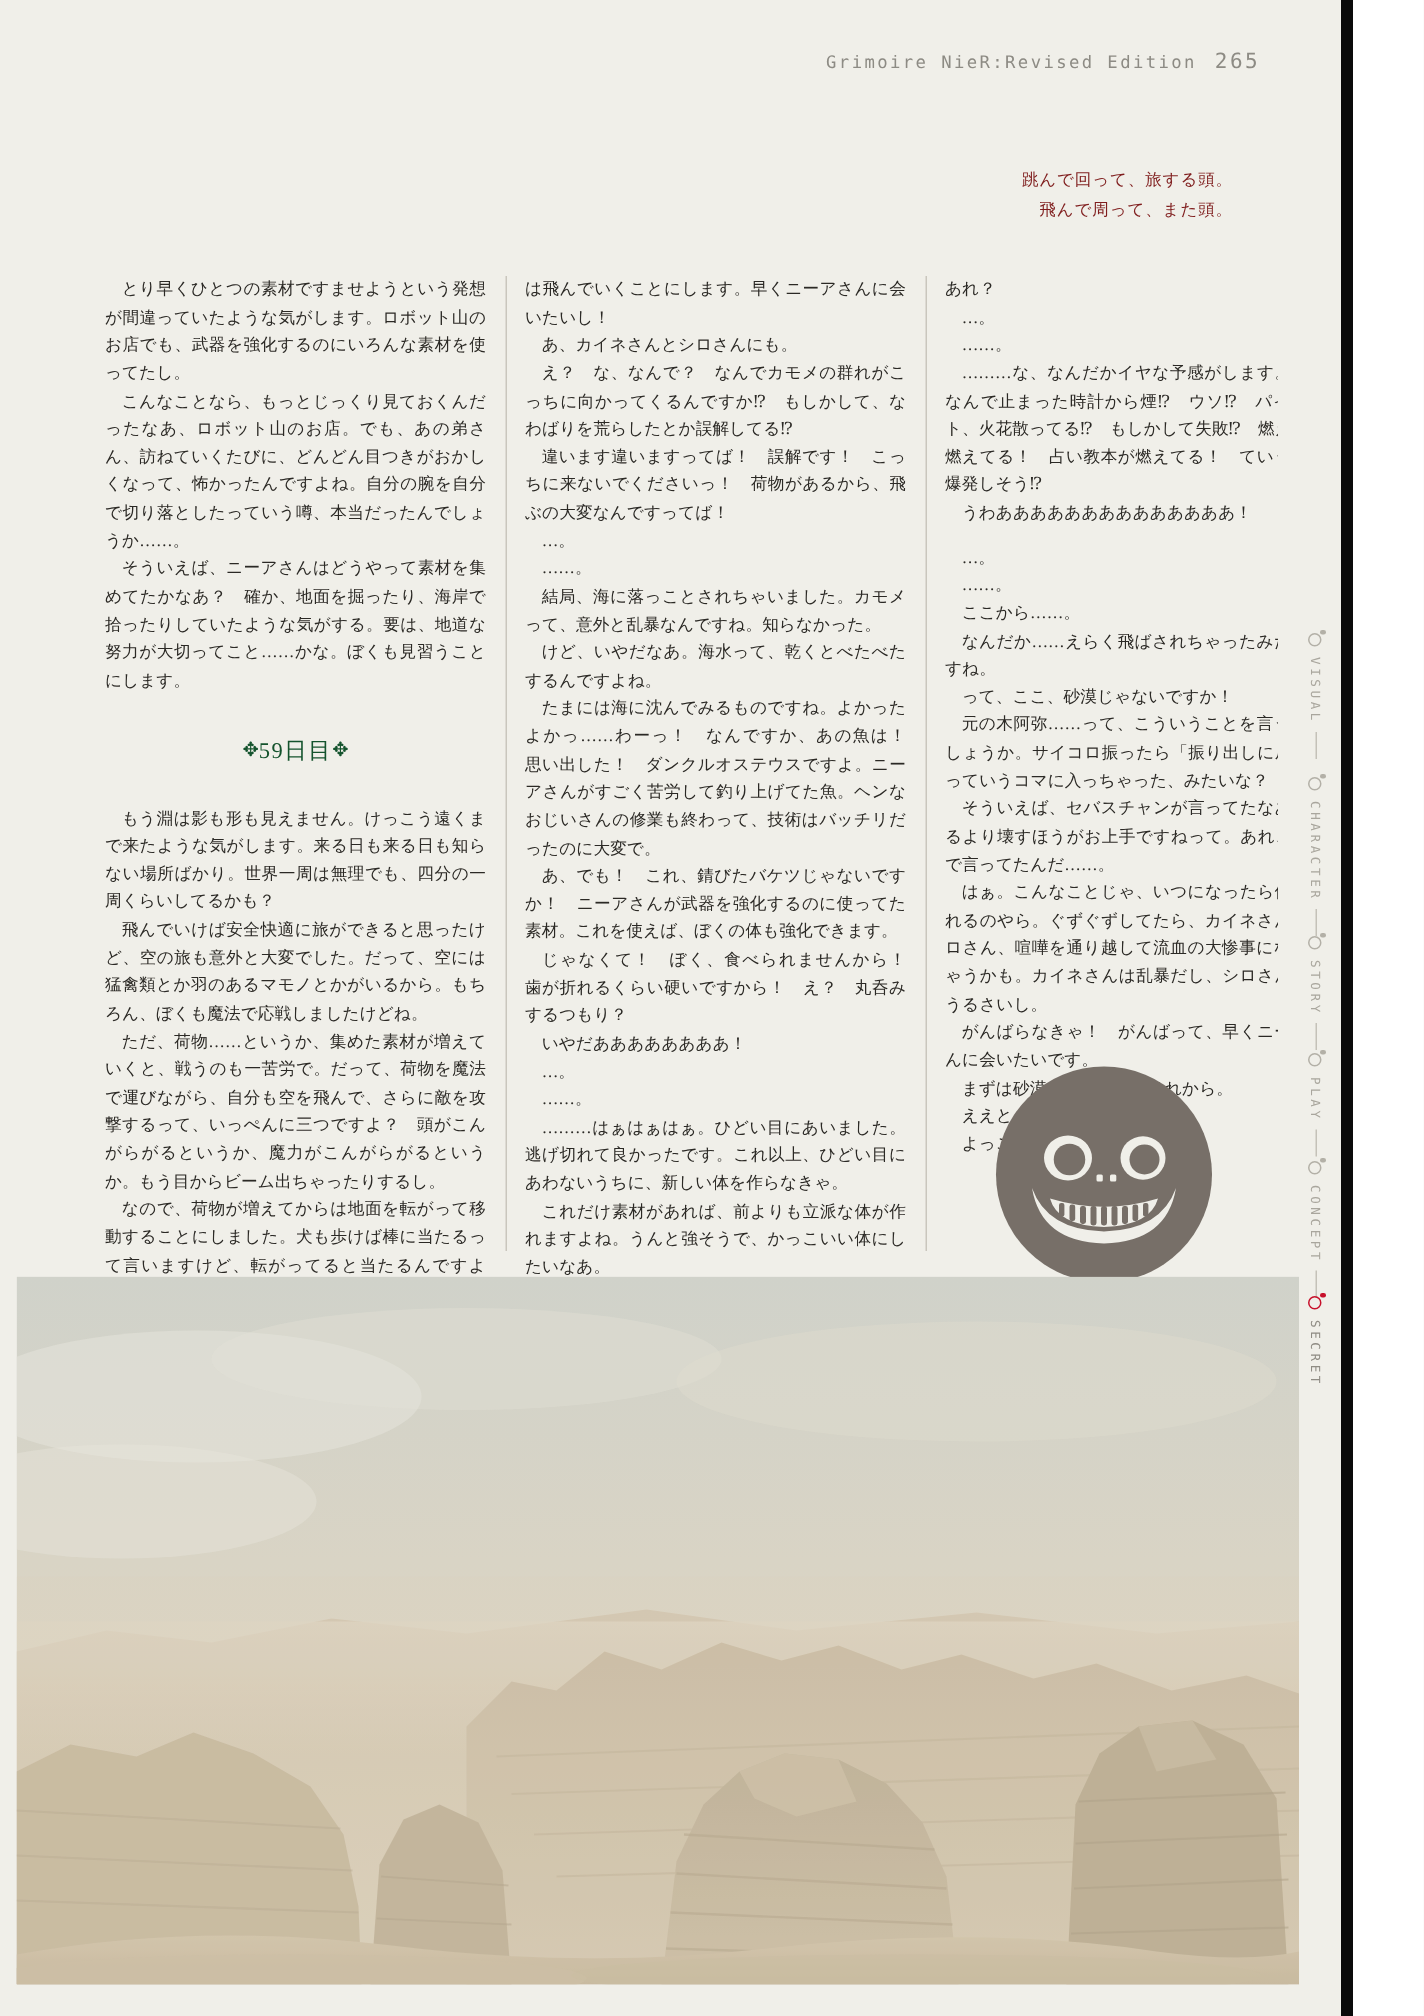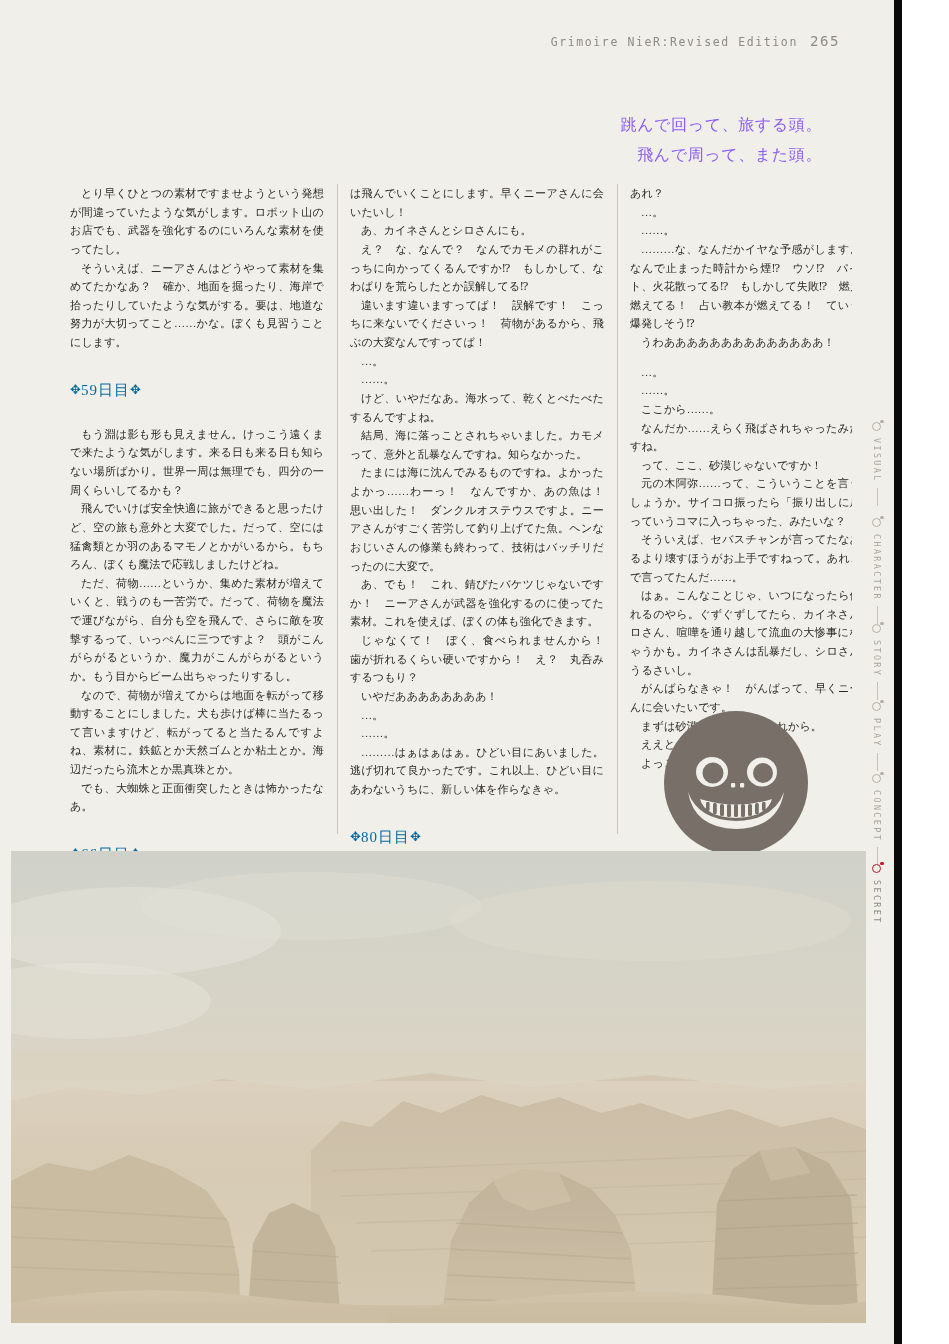--- a/index.html
+++ b/index.html
@@ -33,23 +33,23 @@
     margin-left: 12px;
     font-size: 14px;
   }
 
   
   .epigraph {
     position: absolute;
     top: 110px;
     right: 80px;
     text-align: right;
-    font-size: 16px;
+    font-size: 11px;
     line-height: 1.85;
-    color: #8b5cf6;
+    color: #7f1d1d;
     letter-spacing: 0.6px;
   }
 
   
   .vrule {
     position: absolute;
     left: 884px;
     top: 80px;
     width: 1px;
     height: 760px;
@@ -85,22 +85,22 @@
     top: 0;
     width: 1px;
     height: 100%;
     background: #c9c6bd;
   }
   .col-sep.s1 { left: 267px; }
   .col-sep.s2 { left: 547px; }
 
   
   .day-heading {
-    text-align: left;
-    color: #0369a1;
+    text-align: center;
+    color: #14532d;
     font-size: 15px;
     font-weight: normal;
     letter-spacing: 1px;
     margin: 26px 0 22px 0;
     text-indent: 0;
   }
   .day-heading .orn {
     font-size: 13px;
     vertical-align: 1px;
     letter-spacing: 0;
@@ -204,20 +204,21 @@
 
   <div class="vrule"></div>
 
   <div class="columns">
 
     <div class="col-sep s1"></div>
     <div class="col-sep s2"></div>
 
     <div class="col">
       <p>とり早くひとつの素材ですませようという発想が間違っていたような気がします。ロボット山のお店でも、武器を強化するのにいろんな素材を使ってたし。</p>
+      <p>こんなことなら、もっとじっくり見ておくんだったなあ、ロボット山のお店。でも、あの弟さん、訪ねていくたびに、どんどん目つきがおかしくなって、怖かったんですよね。自分の腕を自分で切り落としたっていう噂、本当だったんでしょうか……。</p>
       <p>そういえば、ニーアさんはどうやって素材を集めてたかなあ？　確か、地面を掘ったり、海岸で拾ったりしていたような気がする。要は、地道な努力が大切ってこと……かな。ぼくも見習うことにします。</p>
 
       <div class="day-heading">
         <span class="orn">✥</span><span>59日目</span><span class="orn">✥</span>
       </div>
 
       <p>もう淵は影も形も見えません。けっこう遠くまで来たような気がします。来る日も来る日も知らない場所ばかり。世界一周は無理でも、四分の一周くらいしてるかも？</p>
       <p>飛んでいけば安全快適に旅ができると思ったけど、空の旅も意外と大変でした。だって、空には猛禽類とか羽のあるマモノとかがいるから。もちろん、ぼくも魔法で応戦しましたけどね。</p>
       <p>ただ、荷物……というか、集めた素材が増えていくと、戦うのも一苦労で。だって、荷物を魔法で運びながら、自分も空を飛んで、さらに敵を攻撃するって、いっぺんに三つですよ？　頭がこんがらがるというか、魔力がこんがらがるというか。もう目からビーム出ちゃったりするし。</p>
       <p>なので、荷物が増えてからは地面を転がって移動することにしました。犬も歩けば棒に当たるって言いますけど、転がってると当たるんですよね、素材に。鉄鉱とか天然ゴムとか粘土とか。海辺だったら流木とか黒真珠とか。</p>
@@ -230,33 +231,30 @@
       <p>海岸の街です！　やっとここまで戻ってきました。ニーアさんの村まであと少しです。材料も集まったし、ここから</p>
     </div>
 
     <div class="col">
       <p class="noindent">は飛んでいくことにします。早くニーアさんに会いたいし！</p>
       <p>あ、カイネさんとシロさんにも。</p>
       <p>え？　な、なんで？　なんでカモメの群れがこっちに向かってくるんですか⁉　もしかして、なわばりを荒らしたとか誤解してる⁉</p>
       <p>違います違いますってば！　誤解です！　こっちに来ないでくださいっ！　荷物があるから、飛ぶの大変なんですってば！</p>
       <p>…。</p>
       <p>……。</p>
+      <p>結局、海に落っことされちゃいました。カモメって、意外と乱暴なんですね。知らなかった。</p>
       <p>けど、いやだなあ。海水って、乾くとべたべたするんですよね。</p>
-      <p>結局、海に落っことされちゃいました。カモメって、意外と乱暴なんですね。知らなかった。</p>
       <p>たまには海に沈んでみるものですね。よかったよかっ……わーっ！　なんですか、あの魚は！　思い出した！　ダンクルオステウスですよ。ニーアさんがすごく苦労して釣り上げてた魚。ヘンなおじいさんの修業も終わって、技術はバッチリだったのに大変で。</p>
       <p>あ、でも！　これ、錆びたバケツじゃないですか！　ニーアさんが武器を強化するのに使ってた素材。これを使えば、ぼくの体も強化できます。</p>
       <p>じゃなくて！　ぼく、食べられませんから！　歯が折れるくらい硬いですから！　え？　丸呑みするつもり？</p>
       <p>いやだああああああああ！</p>
       <p>…。</p>
       <p>……。</p>
       <p>………はぁはぁはぁ。ひどい目にあいました。逃げ切れて良かったです。これ以上、ひどい目にあわないうちに、新しい体を作らなきゃ。</p>
 
-      <div class="day-heading">
-        <span class="orn">✥</span><span>80日目</span><span class="orn">✥</span>
-      </div>
 
       <p>これだけ素材があれば、前よりも立派な体が作れますよね。うんと強そうで、かっこいい体にしたいなあ。</p>
       <p>というわけで、さっそく生成開始です！　材料を地面に置いて、魔力を集中させて……。</p>
       <p>たぁ―――っ！</p>
     </div>
 
     <div class="col">
       <p class="noindent">あれ？</p>
       <p>…。</p>
       <p>……。</p>

